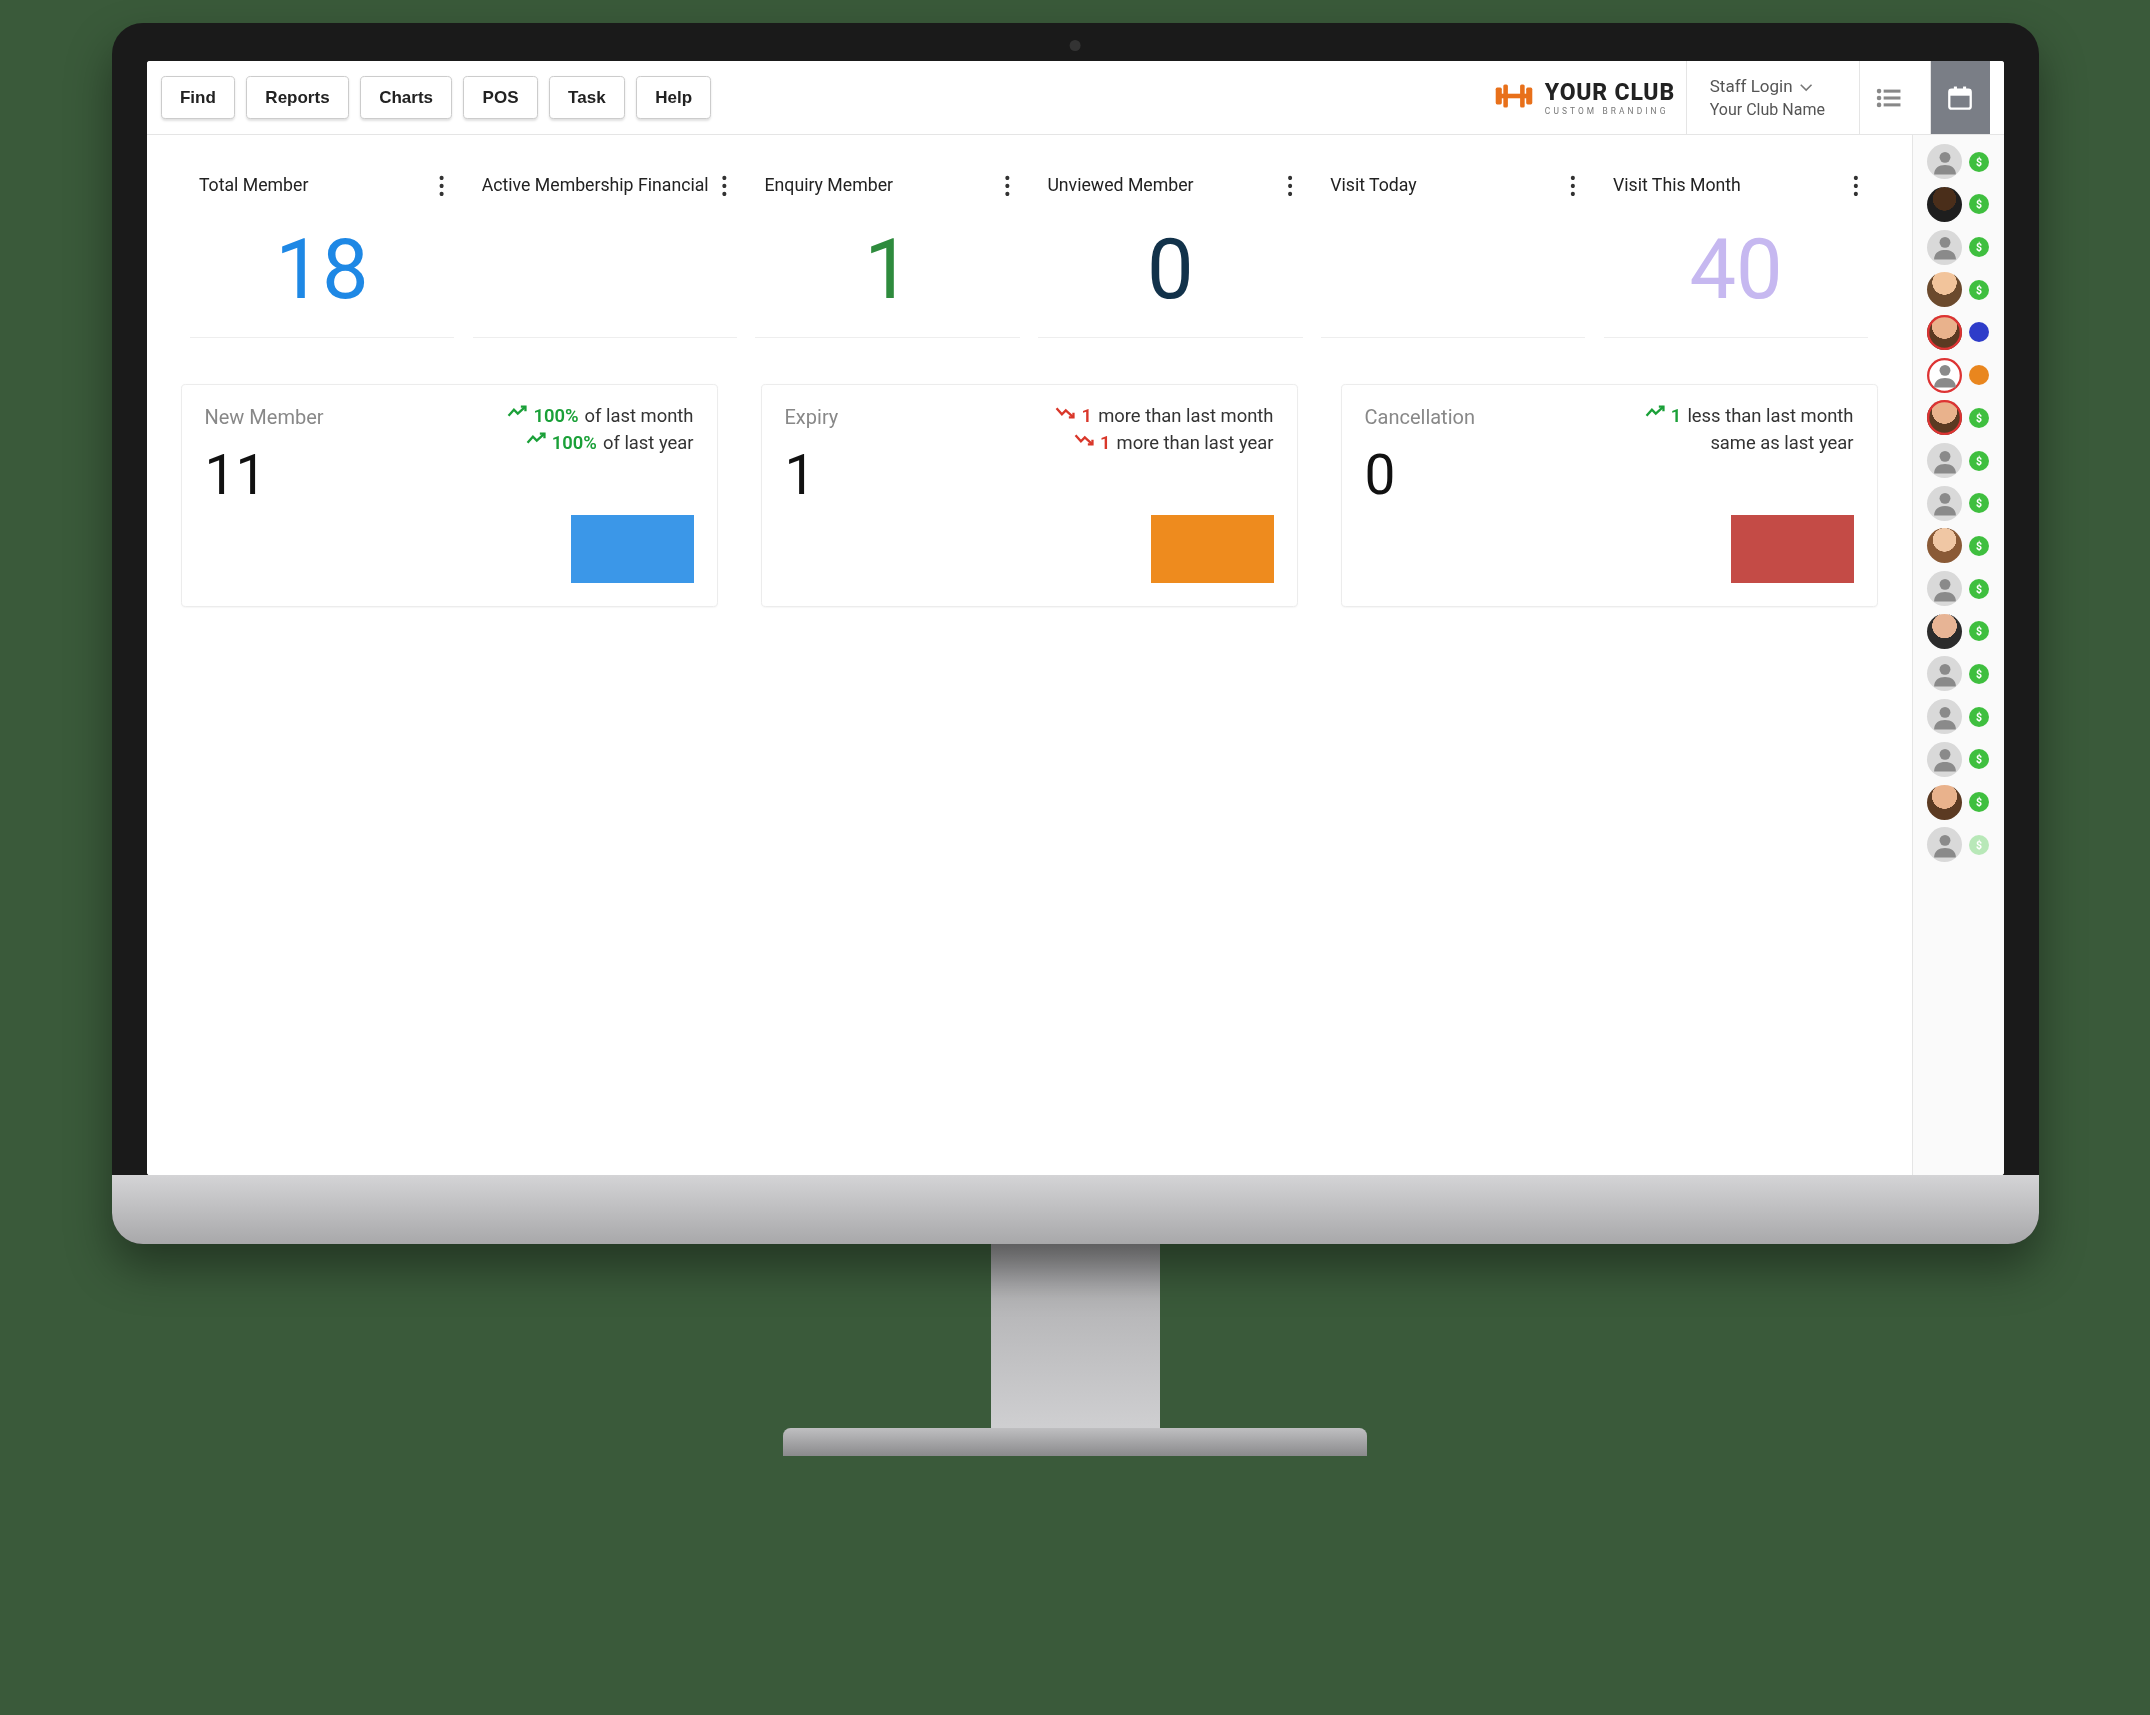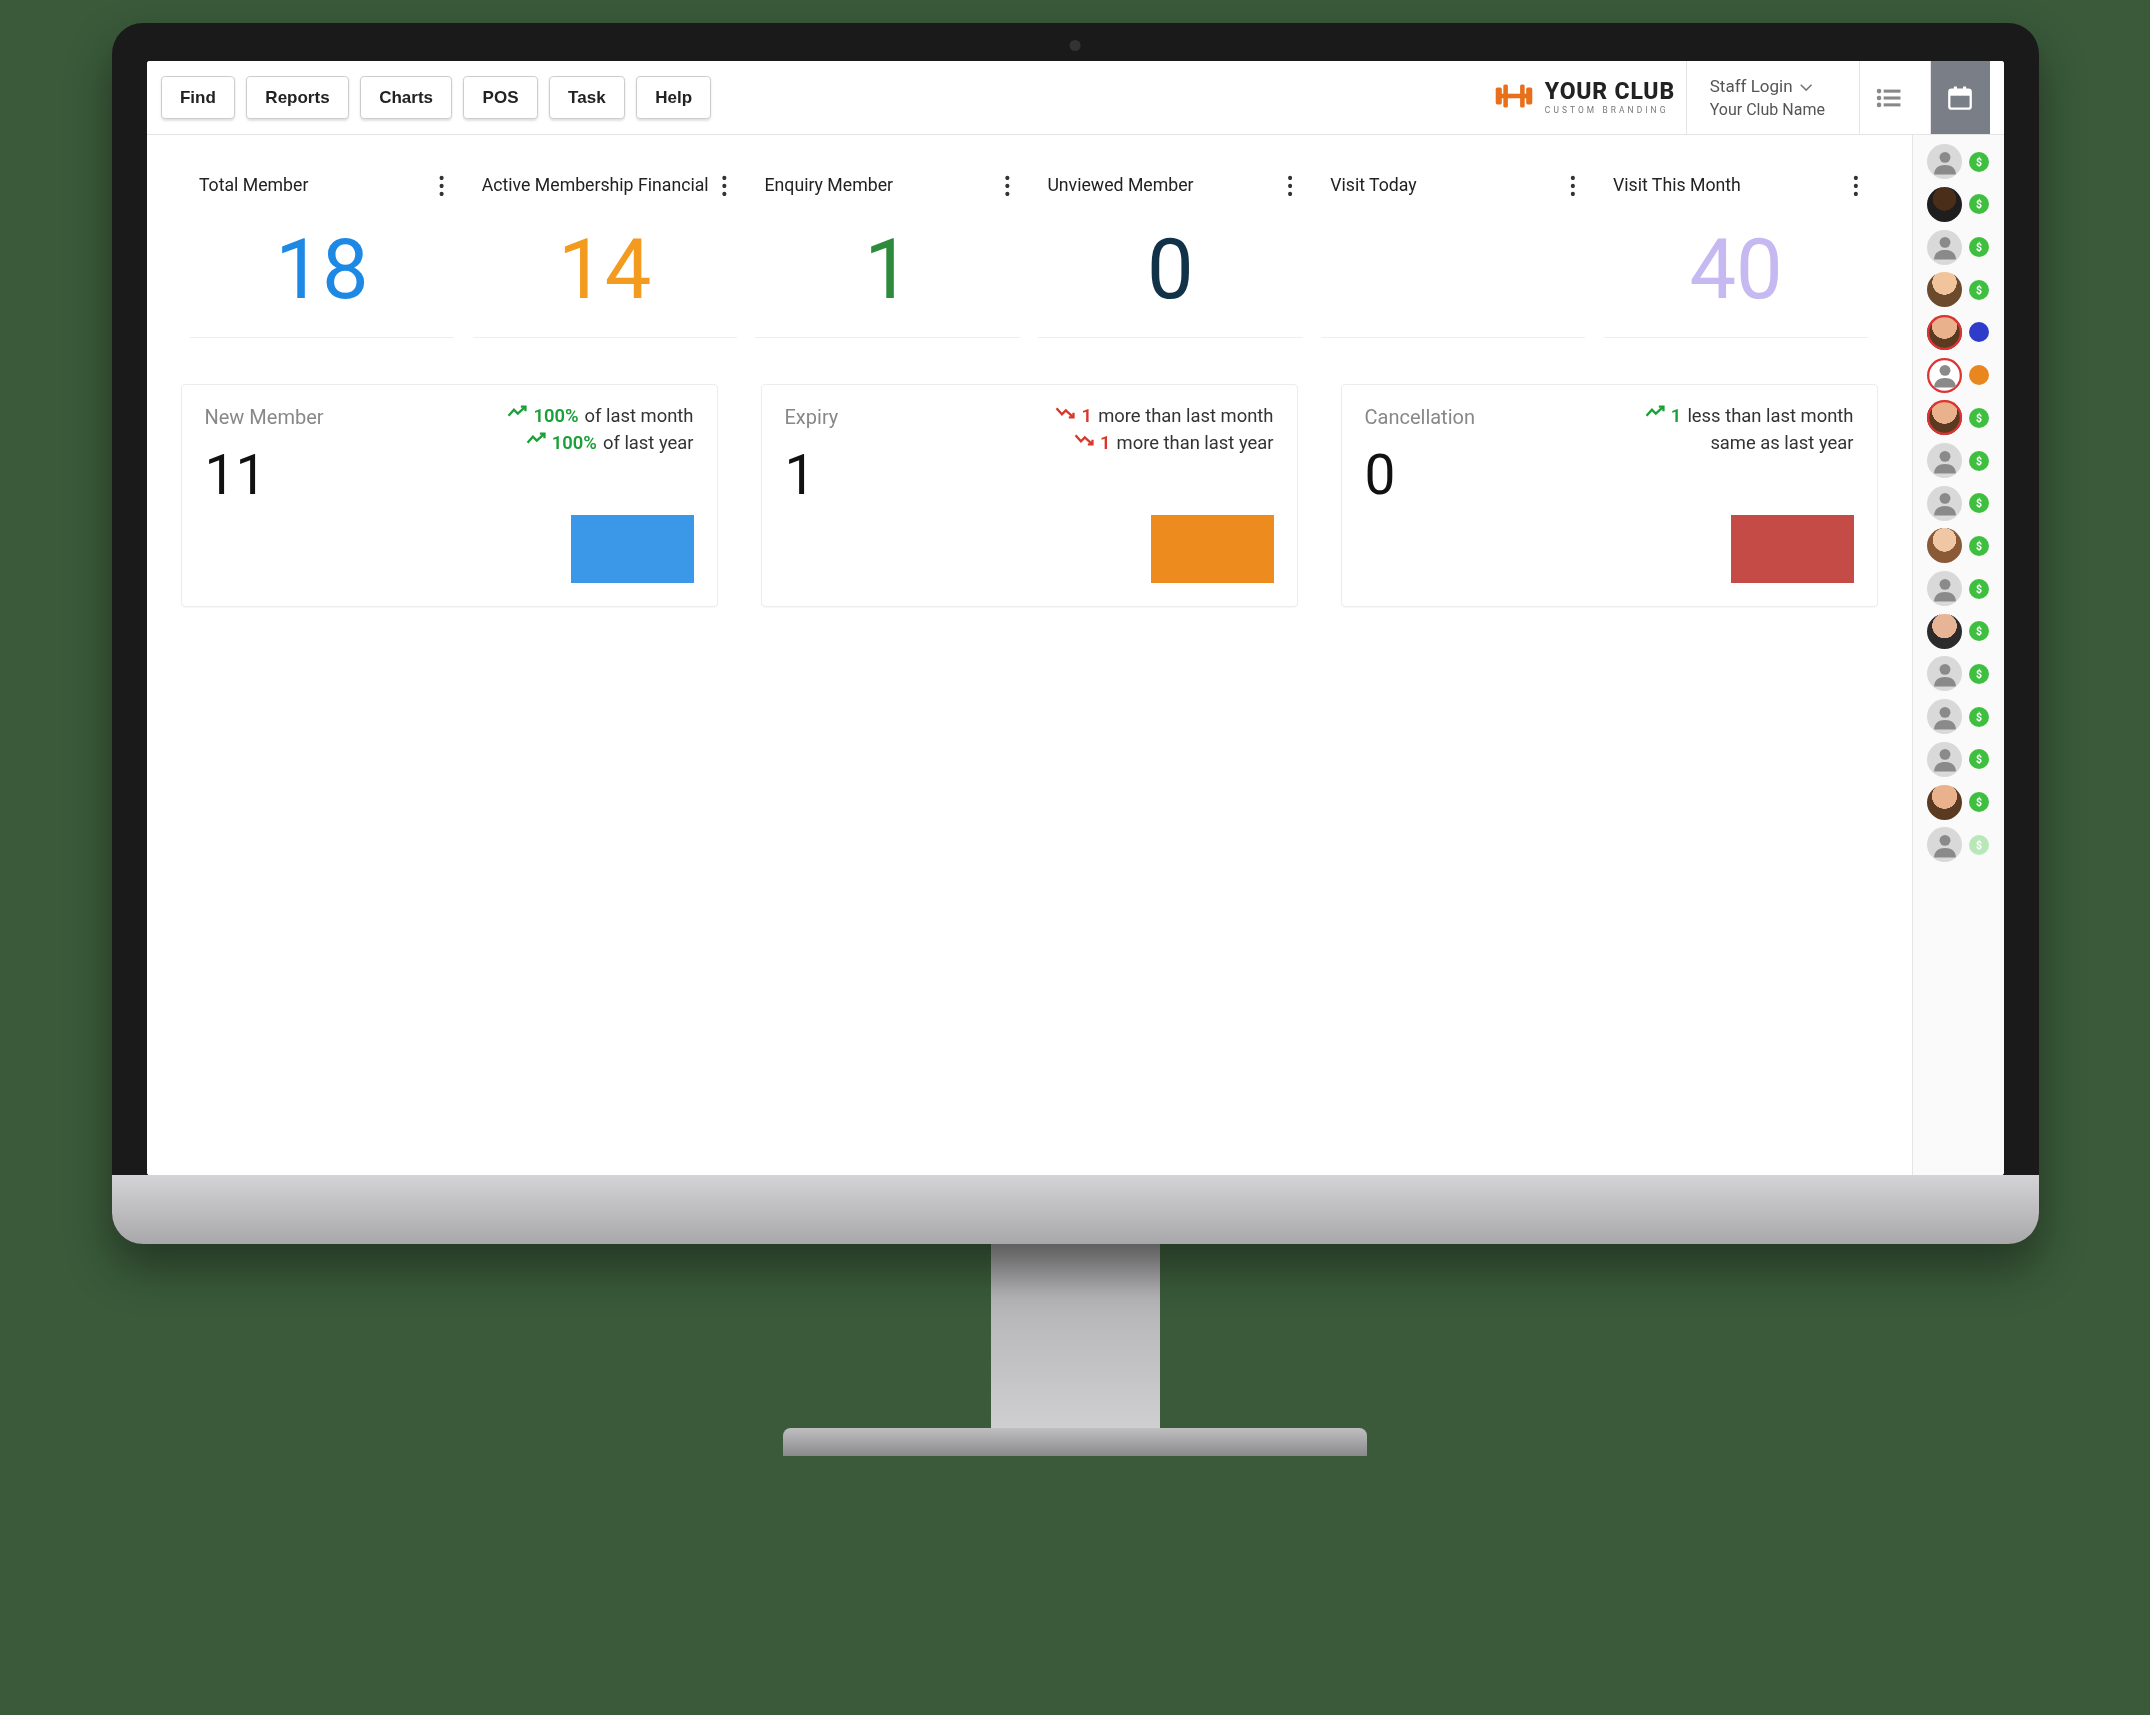--- a/index.html
+++ b/index.html
@@ -74,21 +74,21 @@
   border-radius:4.6px;
   padding: 10.8px 18.4px;
   font-size: 17px;
   font-weight: 700;
   color:#222;
   cursor:pointer;
   box-shadow: 0 1.5px 2.3px rgba(0,0,0,0.12);
 }
 .topbar .spacer { flex:1; }
 .brand {
-  display:flex; align-items:flex-start; gap:10.8px;
+  display:flex; align-items:flex-end; gap:10.8px;
 }
 .brand .barbell { color:#e8701a; }
 .brand .txtwrap { display:flex; flex-direction:column; line-height:1; }
 .brand .name { font-weight:800; font-size:23px; letter-spacing:0.8px; color:#222; }
 .brand .sub { font-size:8.4px; letter-spacing:3.1px; color:#777; margin-top:3.1px; }
 .account-box {
   border-left:0.8px solid #e5e5e5;
   height:100%;
   padding: 0 23px;
   display:flex; flex-direction:column; justify-content:center; align-items:flex-start;
@@ -278,21 +278,20 @@
       <div class="stat-label">Total Member</div>
       <div class="kebab"></div>
     </div>
     <div class="stat-value" style="color:#1e88e5">18</div>
               </div>
               <div class="stat-tile">
     <div class="stat-head">
       <div class="stat-label">Active Membership Financial</div>
       <div class="kebab"></div>
     </div>
-    <div class="stat-value" style="color:#f29b1e">14</div>
               </div>
               <div class="stat-tile">
     <div class="stat-head">
       <div class="stat-label">Enquiry Member</div>
       <div class="kebab"></div>
     </div>
     <div class="stat-value" style="color:#2e8b3d">1</div>
               </div>
               <div class="stat-tile">
     <div class="stat-head">

